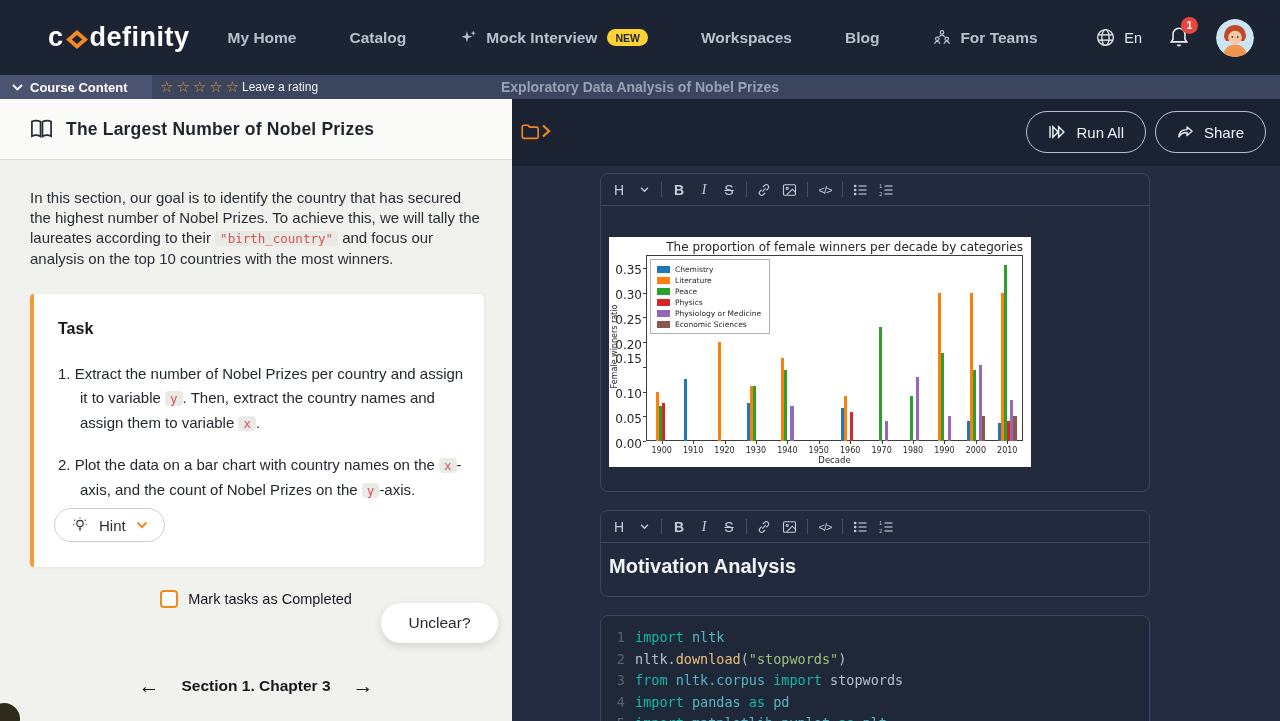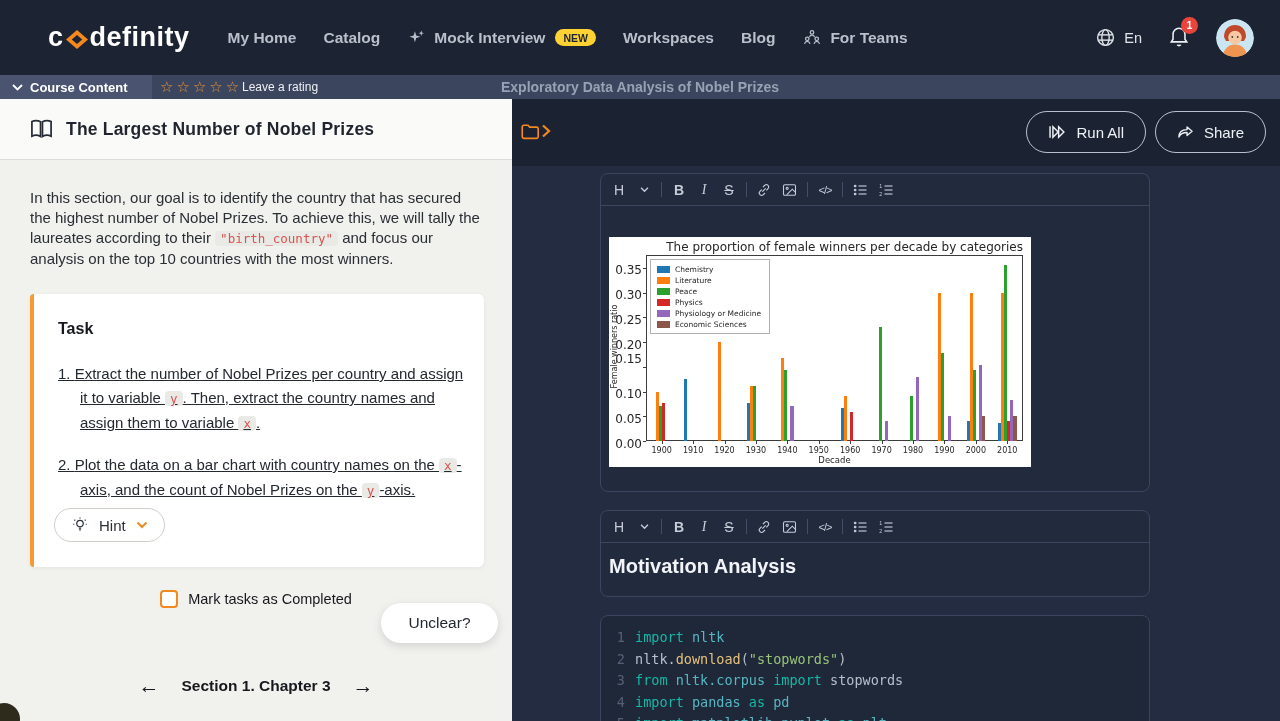--- a/index.html
+++ b/index.html
@@ -5,21 +5,21 @@
   * { margin:0; padding:0; box-sizing:border-box; }
   html,body { width:1280px; height:721px; overflow:hidden; }
   body { font-family:"Liberation Sans", sans-serif; position:relative; background:#f1f1ee; }
 
   
   .topnav { position:absolute; left:0; top:0; width:1280px; height:75px;
             background:#1c2332; display:flex; align-items:center; padding:0 26px 0 48px; }
   .logo { display:flex; align-items:center; color:#fff; font-size:27px; font-weight:bold;
           letter-spacing:.5px; margin-right:38px; }
   .logo .gem { margin:3px 1px 0 1px; display:inline-flex; }
-  .nav-items { display:flex; align-items:center; gap:27px; }
+  .nav-items { display:flex; align-items:center; gap:53px; }
   .nav-item { display:flex; align-items:center; gap:8px; color:#b9c0cc; font-size:15.5px;
               font-weight:700; cursor:pointer; white-space:nowrap; }
   .badge-new { background:#ffd233; color:#1c2332; font-size:10.5px; font-weight:bold;
                padding:2.5px 8px; border-radius:9px; margin-left:2px; }
   .topnav-right { margin-left:auto; display:flex; align-items:center; gap:26px; }
   .lang { display:flex; align-items:center; gap:8px; color:#dfe3ea; font-size:14.5px; }
   .bell-wrap { position:relative; }
   .notif-badge { position:absolute; top:-7px; right:-8px; min-width:17px; height:17px;
                  background:#e8453c; color:#fff; font-size:10.5px; font-weight:bold;
                  border-radius:9px; display:flex; align-items:center; justify-content:center; }
@@ -48,21 +48,21 @@
   .para { position:absolute; left:30px; top:89px; width:456px; font-size:15px; line-height:20px;
           color:#2a2e35; }
   .code-chip { font-family:"DejaVu Sans Mono", monospace; font-size:12.5px; color:#d9534f;
                background:#e9e9e5; padding:0 5px; border-radius:4px; }
   .task-card { position:absolute; left:30px; top:195px; width:454px; height:273px; background:#fff;
                border-left:4px solid #f59b31; border-radius:4px 6px 6px 4px;
                box-shadow:0 1px 4px rgba(0,0,0,.06); padding:26px 18px 0 24px; }
   .task-card h2 { font-size:16px; color:#16181d; }
   .task-ol { margin-top:24px; }
   .task-li { font-size:15px; line-height:24px; color:#24282f; padding-left:22px;
-             text-indent:-22px; margin-bottom:17px;text-decoration:underline; }
+             text-indent:-22px; margin-bottom:17px; }
   .task-li .num { font-weight:400; }
   .hint-btn { position:absolute; left:20px; top:214px; height:34px; padding:0 16px;
               border:1px solid #cfcfca; border-radius:18px; background:#fff; display:flex;
               align-items:center; gap:10px; font-size:15px; color:#2b2f36; cursor:pointer; }
   .check-row { position:absolute; left:0; top:491px; width:100%; display:flex;
                justify-content:center; align-items:center; gap:10px; }
   .checkbox { width:18px; height:18px; border:2px solid #ef8a1f; border-radius:4px;
               background:#fff; cursor:pointer; }
   .check-label { font-size:14.5px; color:#16181d; font-weight:500; }
   .feedback-row { position:absolute; left:28px; top:521px; display:flex; align-items:center;

